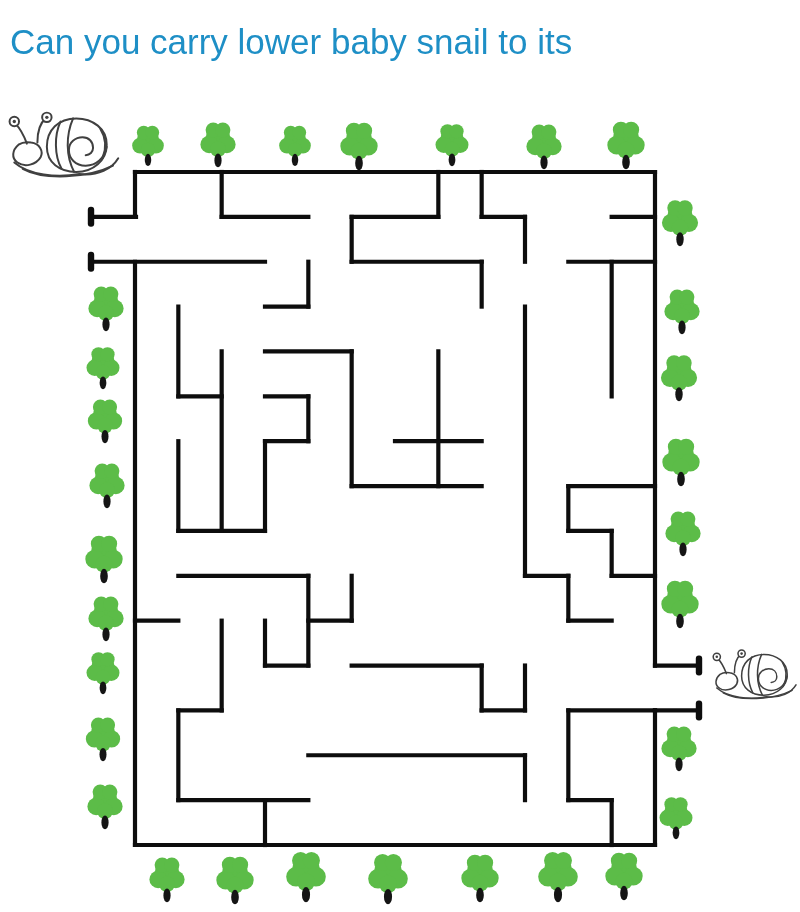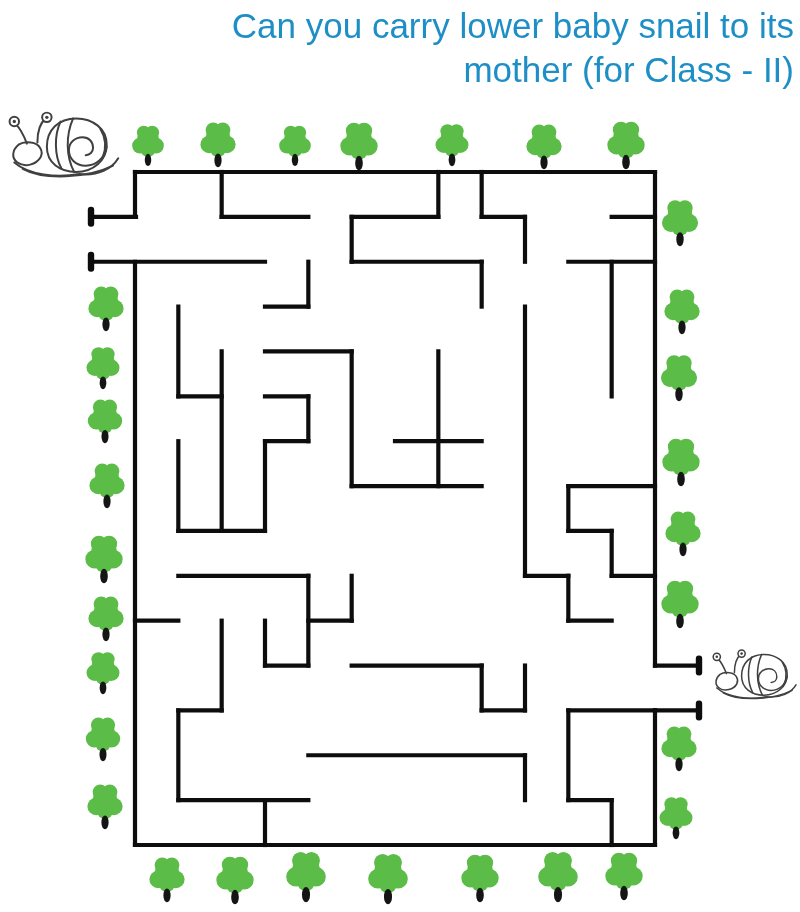--- a/index.html
+++ b/index.html
@@ -1,29 +1,28 @@
 <!DOCTYPE html>
 <html><head>
 <meta charset="utf-8">
 <style>
   html,body{margin:0;padding:0;background:#fff;}
   #page{position:relative;width:800px;height:912px;background:#fff;overflow:hidden;
         font-family:"Liberation Sans", sans-serif;}
-  #title{position:absolute;left:10px;top:4px;width:784px;
-         font-size:35px;line-height:1.26;font-weight:400;letter-spacing:0;text-align:right;}
+  #title{position:absolute;left:10px;top:20px;width:784px;
+         font-size:35px;line-height:1.26;font-weight:400;letter-spacing:0;}
   #title .tline{white-space:nowrap;}
   #scene{position:absolute;left:0;top:0;}
 </style>
 </head>
 <body>
 
 <div id="page" style="background: rgb(255, 255, 255);">
   <div id="title" style="color: rgb(30, 143, 198);">
     <div class="tline">Can you carry lower baby snail to its</div>
-    <div class="tline">mother (for Class - II)</div>
   </div>
   <svg id="scene" width="800" height="912" viewBox="0 0 800 912">
     <g id="g-walls">
         <line stroke="#0d0d0d" stroke-width="4.2" stroke-linecap="square" x1="135" y1="172" x2="654.996" y2="172"></line>
         <line stroke="#0d0d0d" stroke-width="4.2" stroke-linecap="square" x1="221.666" y1="216.867" x2="308.332" y2="216.867"></line>
         <line stroke="#0d0d0d" stroke-width="4.2" stroke-linecap="square" x1="351.66499999999996" y1="216.867" x2="438.331" y2="216.867"></line>
         <line stroke="#0d0d0d" stroke-width="4.2" stroke-linecap="square" x1="481.664" y1="216.867" x2="524.997" y2="216.867"></line>
         <line stroke="#0d0d0d" stroke-width="4.2" stroke-linecap="square" x1="611.663" y1="216.867" x2="654.996" y2="216.867"></line>
         <line stroke="#0d0d0d" stroke-width="4.2" stroke-linecap="square" x1="351.66499999999996" y1="261.734" x2="481.664" y2="261.734"></line>
         <line stroke="#0d0d0d" stroke-width="4.2" stroke-linecap="square" x1="568.3299999999999" y1="261.734" x2="654.996" y2="261.734"></line>

